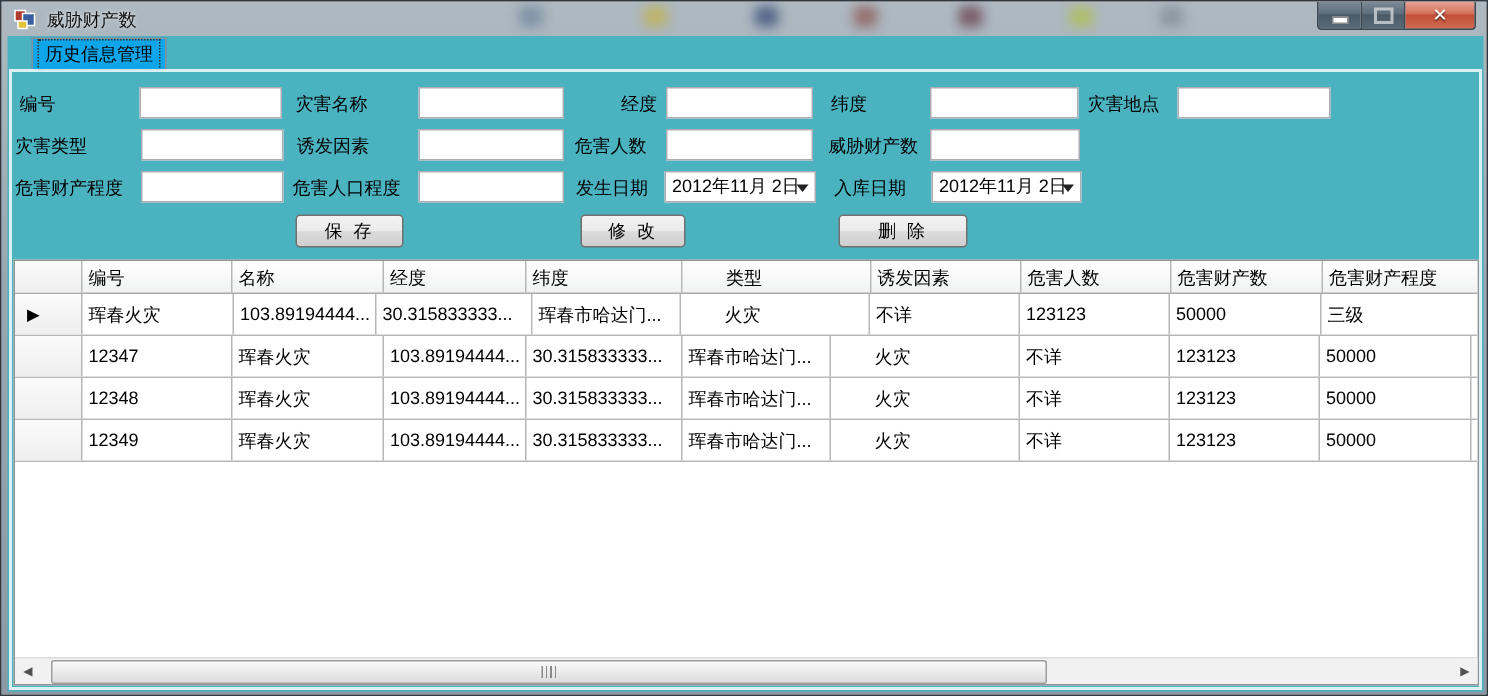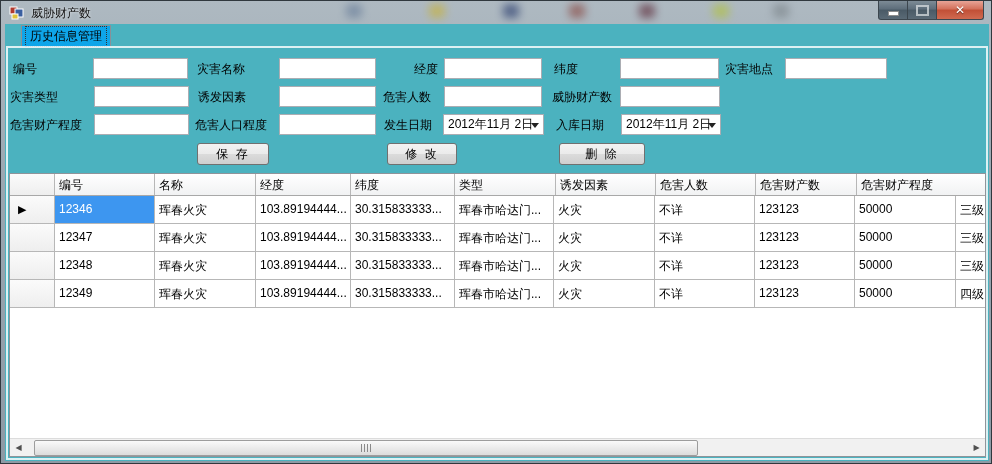--- a/index.html
+++ b/index.html
@@ -44,21 +44,21 @@
   .grid{position:absolute;left:4px;top:149px;width:977px;height:284px;background:#fff;
     border:1px solid #8f949a;box-sizing:border-box;overflow:hidden;}
   .gh{display:flex;height:21px;background:linear-gradient(#ffffff,#f1f2f3);border-bottom:1px solid #a8a8a8;}
   .hcell{box-sizing:border-box;border-right:1px solid #b7b7b7;padding:3px 0 0 4px;white-space:nowrap;overflow:hidden;flex:none;}
   .gr{display:flex;height:27px;border-bottom:1px solid #b7b7b7;background:#fff;}
   .cell{box-sizing:border-box;border-right:1px solid #b7b7b7;padding:6px 0 0 4px;white-space:nowrap;overflow:hidden;flex:none;}
   .selcol{background:linear-gradient(#fbfbfb,#eeeeee);position:relative;}
   .row-arrow{position:absolute;left:8px;top:7px;font-size:11px;color:#000;}
   .cell.selected{background:#3d96f0;color:#fff;}
   .c0{width:45px;}.c1{width:100px;}.c2{width:101px;}.c3{width:95px;}.c4{width:104px;}
-  .c5{width:99px;}.c6{width:101px;}.c7{width:100px;}.c8{width:100px;}.c9{width:101px;}.c10{width:120px;border-right:none;}
+  .c5{width:99px;}.c6{width:101px;margin-left:25px;}.c7{width:100px;}.c8{width:100px;}.c9{width:101px;}.c10{width:120px;border-right:none;}
   
   .hscroll{position:absolute;left:0;bottom:0;width:100%;height:17px;background:#f1f1f1;border-top:1px solid #dcdcdc;}
   .sb-arrow{position:absolute;top:0;width:17px;height:17px;display:flex;align-items:center;justify-content:center;
     background:#f1f1f1;color:#505050;font-size:8px;}
   .sb-left{left:0;}
   .sb-right{right:0;}
   .sb-thumb{position:absolute;left:24px;top:1px;width:662px;height:14px;border:1px solid #9d9d9d;border-radius:2px;
     background:linear-gradient(#fafafa,#dcdcdc);}
   .grip{position:absolute;left:50%;top:3px;margin-left:-5px;width:10px;height:8px;
     background:repeating-linear-gradient(90deg,#8a8a8a 0 1px,transparent 1px 3px);}
@@ -152,21 +152,20 @@
         <div class="hcell c7">诱发因素</div>
         <div class="hcell c8">危害人数</div>
         <div class="hcell c9">危害财产数</div>
         <div class="hcell c10">危害财产程度</div>
       </div>
 
       <div class="gr">
         <div class="cell c0 selcol">
             <span class="row-arrow">▶</span>
           </div>
-        <div class="cell c1 selected">12346</div>
         <div class="cell c2">珲春火灾</div>
         <div class="cell c3">103.89194444...</div>
         <div class="cell c4">30.315833333...</div>
         <div class="cell c5">珲春市哈达门...</div>
         <div class="cell c6">火灾</div>
         <div class="cell c7">不详</div>
         <div class="cell c8">123123</div>
         <div class="cell c9">50000</div>
         <div class="cell c10">三级</div>
       </div>

